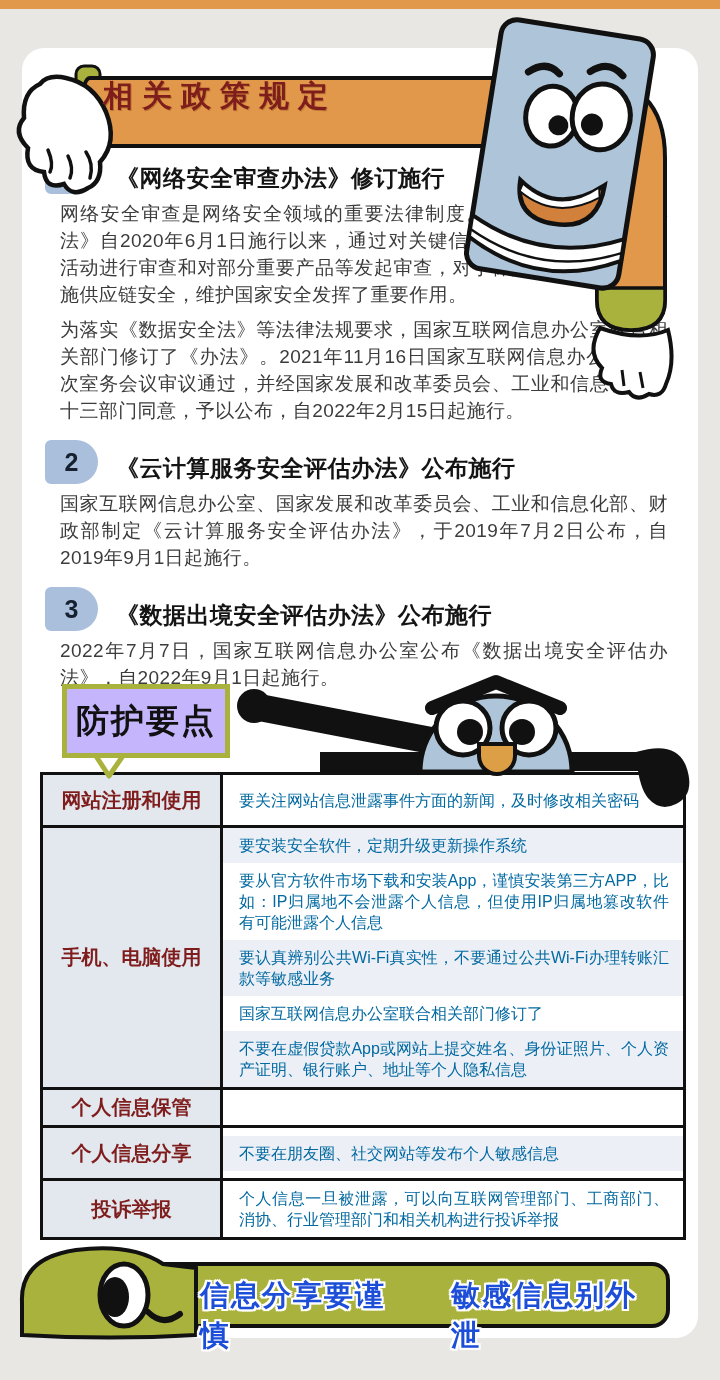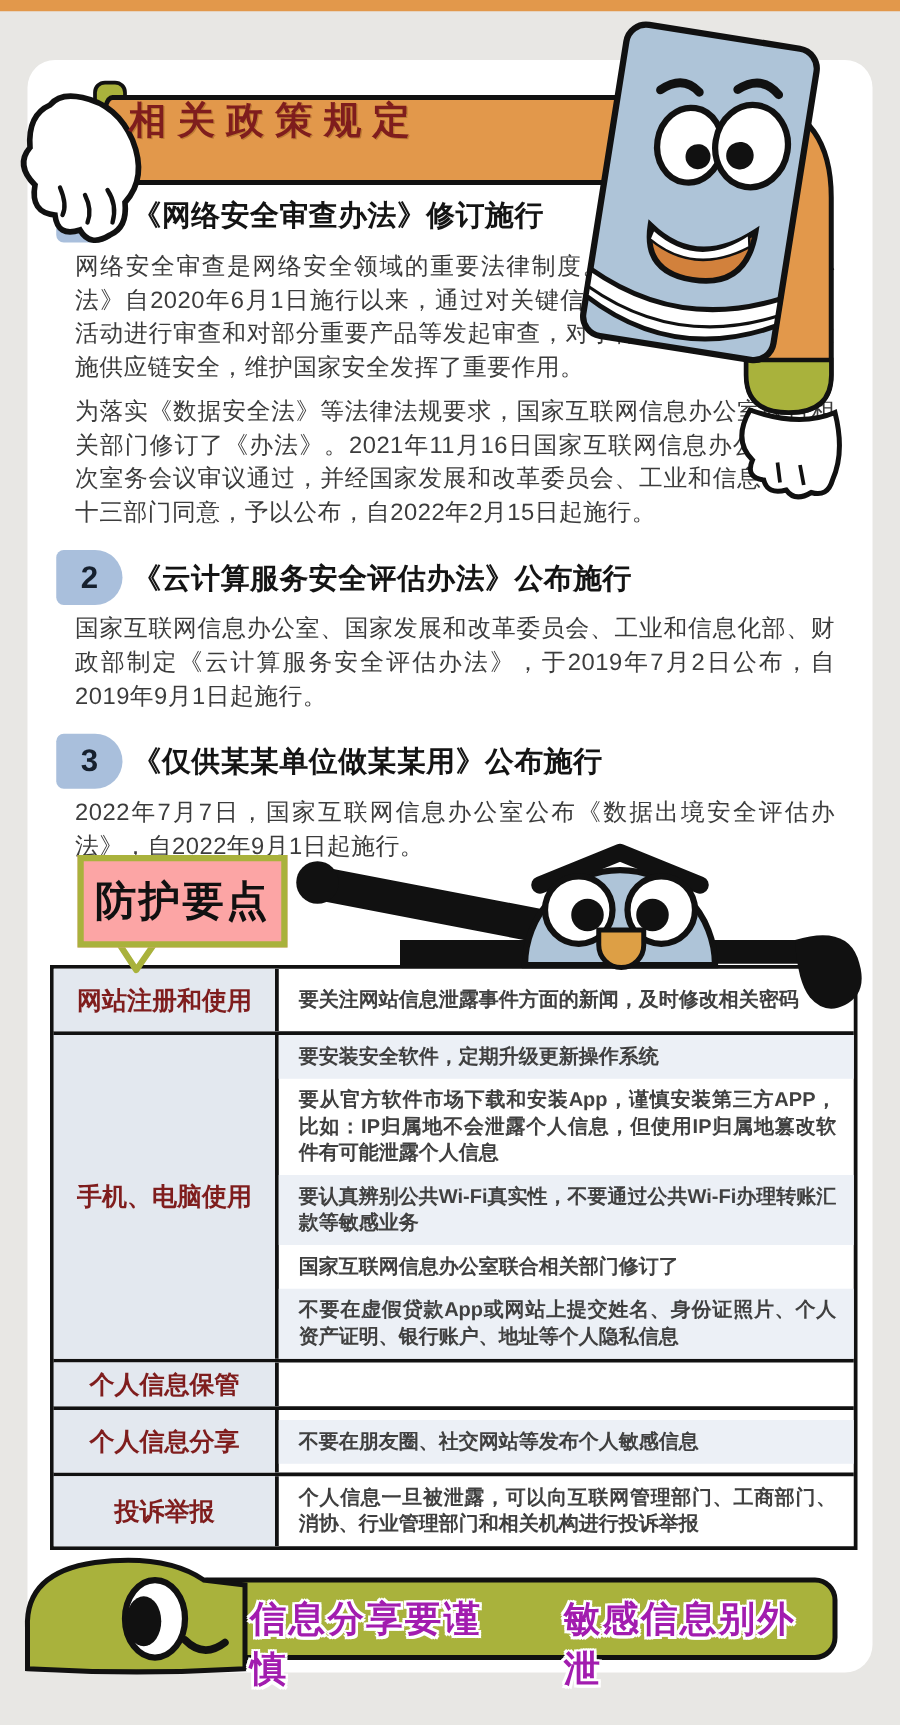--- a/index.html
+++ b/index.html
@@ -9,49 +9,49 @@
   .card{position:absolute;left:22px;top:48px;width:676px;height:1290px;background:#ffffff;
         border-radius:22px;}
   
   .art{position:absolute;left:0;top:0;pointer-events:none;}
   #header-art{width:720px;height:400px;z-index:2;}
   .banner-title{position:absolute;left:103px;top:76px;z-index:3;font-size:30px;font-weight:800;
         color:#7f1d1d;letter-spacing:9px;text-shadow:1px 1px 0 rgba(120,70,10,.35);}
   
   .sections{position:absolute;left:22px;top:150px;width:676px;z-index:1;
         padding:0;box-sizing:border-box;}
-  .sec-head{display:flex;align-items:center;gap:8px;margin:16px 0 2px 23px;}
+  .sec-head{display:flex;align-items:flex-end;gap:18px;margin:16px 0 2px 23px;}
   .sec-head:first-child{margin-top:0;}
   .num-badge{width:53px;height:44px;background:#a9bfdc;border-radius:6px 22px 22px 6px;
         display:flex;align-items:center;justify-content:center;
         font-size:25px;font-weight:800;color:#16202e;flex:0 0 auto;}
   .sec-title{font-size:23px;font-weight:800;color:#141414;letter-spacing:0.5px;}
   .sec-para{margin:6px 30px 8px 38px;font-size:19px;line-height:27px;color:#3c3c3c;
         text-align:justify;letter-spacing:0.4px;}
   
-  .promo-box{position:absolute;left:62px;top:684px;width:158px;height:64px;background:#fca5a5;
+  .promo-box{position:absolute;left:62px;top:684px;width:158px;height:64px;background:#c4b5fd;
         border:5px solid #a9b23c;z-index:6;display:flex;align-items:center;justify-content:center;}
   .promo-title{font-size:33px;font-weight:900;color:#111;letter-spacing:2px;}
   #owl-art{width:720px;height:810px;z-index:5;}
   .tips-table{position:absolute;left:40px;top:772px;width:646px;z-index:4;
         border:3px solid #111;box-sizing:border-box;background:#fff;}
   .t-row{display:flex;border-top:3px solid #111;}
   .t-row:first-child{border-top:none;}
   .t-label{flex:0 0 180px;background:#e3e8ef;border-right:3px solid #111;
         display:flex;align-items:center;justify-content:center;text-align:center;
         font-size:20px;font-weight:800;color:#7f1d1d;padding:4px 6px;box-sizing:border-box;}
   .t-tips{flex:1 1 auto;display:flex;flex-direction:column;justify-content:center;min-width:0;}
-  .tip{padding:7px 14px 7px 16px;font-size:16px;line-height:21px;color:#404040;
-        text-align:justify;font-weight:bold;}
+  .tip{padding:7px 14px 7px 16px;font-size:16px;line-height:21px;color:#0369a1;
+        text-align:justify;}
   .tip.alt{background:#ecf0f6;}
   .t-row.single{min-height:50px;}
   
   #footer-art{width:720px;height:1380px;z-index:5;}
   .slogan{position:absolute;left:200px;top:1276px;width:460px;z-index:6;display:flex;
-        justify-content:center;gap:42px;font-size:29px;font-weight:900;color:#a21caf;
+        justify-content:center;gap:42px;font-size:29px;font-weight:900;color:#1d4ed8;
         letter-spacing:2px;
         text-shadow:-2px -2px 0 #fff,2px -2px 0 #fff,-2px 2px 0 #fff,2px 2px 0 #fff,
                     0 -2px 0 #fff,0 2px 0 #fff,-2px 0 0 #fff,2px 0 0 #fff;}
 </style>
 </head>
 <body>
 
 <div class="top-strip"></div>
 <div class="card"></div>
 
@@ -99,21 +99,21 @@
   <p class="sec-para">为落实《数据安全法》等法律法规要求，国家互联网信息办公室联合相关部门修订了《办法》。2021年11月16日国家互联网信息办公室第20次室务会议审议通过，并经国家发展和改革委员会、工业和信息化部等十三部门同意，予以公布，自2022年2月15日起施行。</p>
 
   <div class="sec-head">
     <div class="num-badge">2</div>
     <div class="sec-title">《云计算服务安全评估办法》公布施行</div>
   </div>
   <p class="sec-para">国家互联网信息办公室、国家发展和改革委员会、工业和信息化部、财政部制定《云计算服务安全评估办法》，于2019年7月2日公布，自2019年9月1日起施行。</p>
 
   <div class="sec-head">
     <div class="num-badge">3</div>
-    <div class="sec-title">《仅供某某单位做某某用》公布施行</div>
+    <div class="sec-title">《数据出境安全评估办法》公布施行</div>
   </div>
   <p class="sec-para">2022年7月7日，国家互联网信息办公室公布《数据出境安全评估办法》，自2022年9月1日起施行。</p>
 </div>
 
 <div class="promo-box">
   <span class="promo-title">防护要点</span>
 </div>
 
 <svg id="owl-art" class="art" viewBox="0 0 720 810">
   <g>

